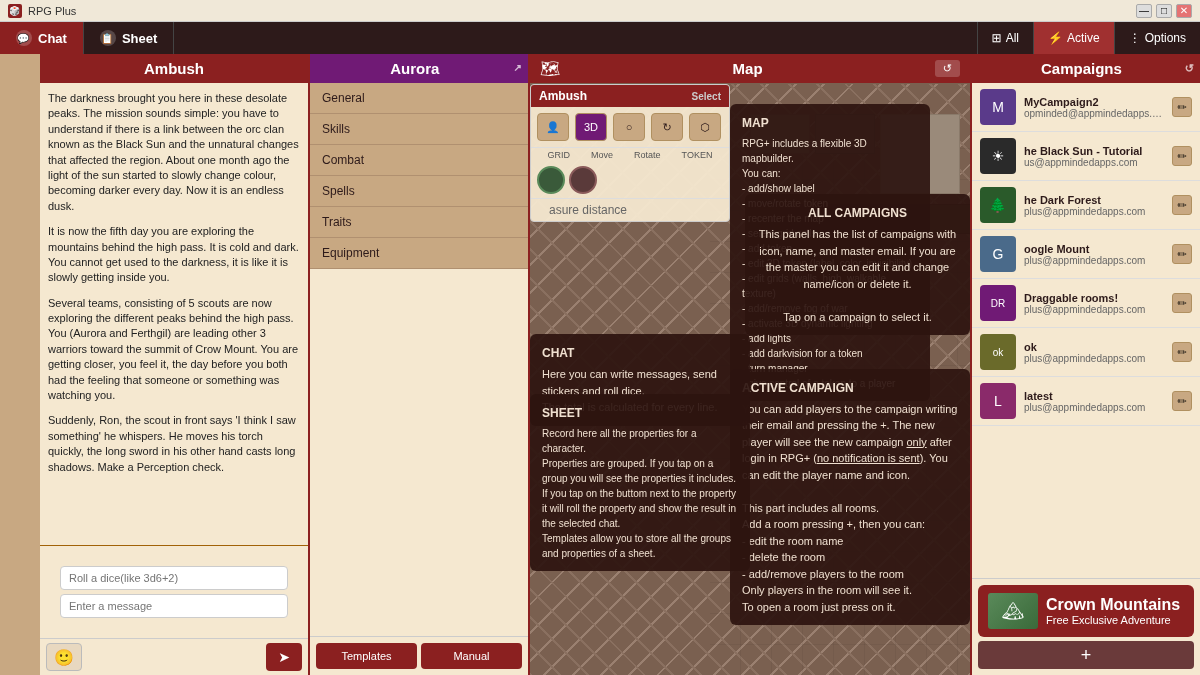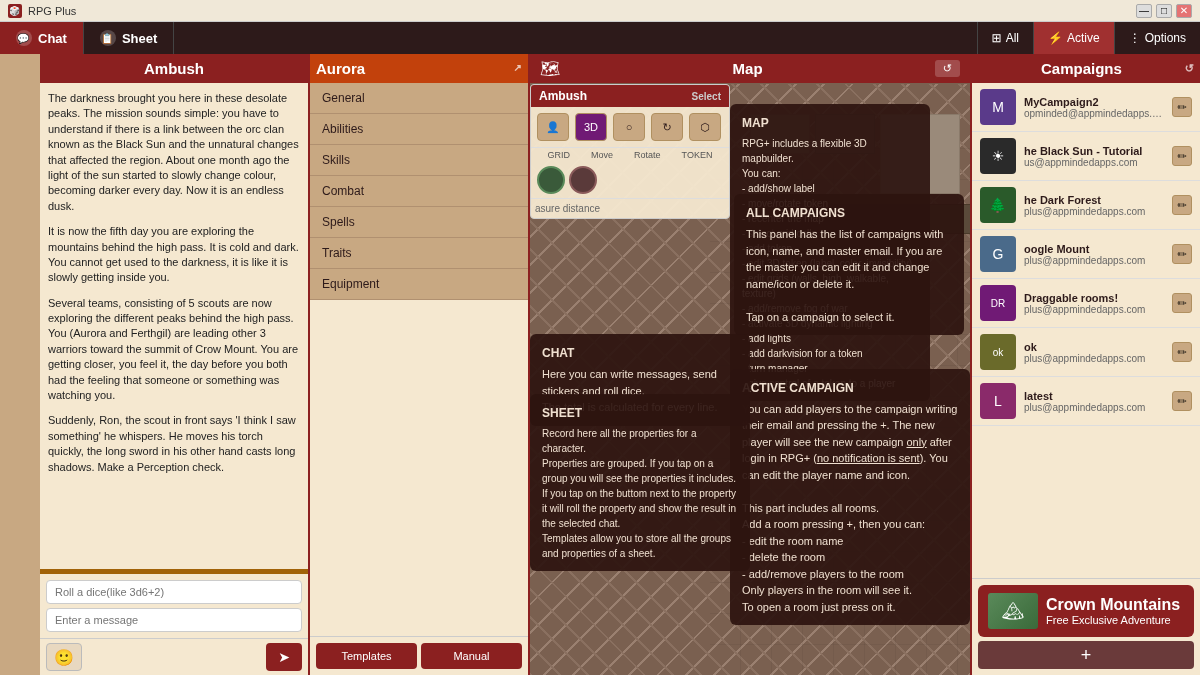--- a/index.html
+++ b/index.html
@@ -133,22 +133,22 @@
     .chat-messages {
       flex: 1;
       overflow-y: auto;
       padding: 8px;
       font-size: 11px;
       color: #222;
       line-height: 1.4;
     }
     .chat-messages p { margin-bottom: 10px; }
     .chat-input-area {
-      padding: 6px;
-      border-top: 5px solid #a16207;
+      padding: 20px;
+      border-top: 1px solid #a16207;
     }
     .chat-dice-input {
       width: 100%;
       padding: 5px 8px;
       border: 1px solid #ccc;
       border-radius: 4px;
       background: white;
       color: #999;
       font-size: 11px;
       margin-bottom: 4px;
@@ -190,22 +190,23 @@
     
     .sheet-panel {
       width: 220px;
       background: #f5e8d0;
       border-right: 2px solid #8b2020;
       display: flex;
       flex-direction: column;
       flex-shrink: 0;
     }
     .sheet-header {
-      background: #c2410c;
-      color: white;
+      background: #701a75;
+      color: white;
+      text-align: center;
       padding: 6px;
       font-size: 15px;
       font-weight: bold;
     }
     .sheet-section-btn {
       background: #c8a882;
       border: none;
       border-bottom: 1px solid #b09070;
       padding: 8px 12px;
       text-align: left;
@@ -504,21 +505,20 @@
       <div class="chat-send-btn">➤</div>
     </div>
   </div>
 
   <div class="sheet-panel">
     <div class="sheet-header">
       <span>Aurora</span>
       <span style="font-size:10px; opacity:0.7; float:right; margin-top:2px; cursor:pointer;">↗</span>
     </div>
     <button class="sheet-section-btn">General</button>
-    <button class="sheet-section-btn">Abilities</button>
     <button class="sheet-section-btn">Skills</button>
     <button class="sheet-section-btn">Combat</button>
     <button class="sheet-section-btn">Spells</button>
     <button class="sheet-section-btn">Traits</button>
     <button class="sheet-section-btn">Equipment</button>
     <div class="sheet-bottom">
       <button class="sheet-bottom-btn">Templates</button>
       <button class="sheet-bottom-btn">Manual</button>
     </div>
   </div>
@@ -563,21 +563,21 @@
         <span>GRID</span>
         <span>Move</span>
         <span>Rotate</span>
         <span>TOKEN</span>
       </div>
 
       <div style="display:flex; gap:4px; padding:4px 6px;">
         <div style="width:28px;height:28px;background:#3a5a3a;border-radius:50%;border:2px solid #5a8a5a;"></div>
         <div style="width:28px;height:28px;background:#5a3a3a;border-radius:50%;border:2px solid #8a5a5a;"></div>
       </div>
-      <div style="padding: 4px 4px; font-size:10px; color:#666; border-top:1px solid #ddd;">
+      <div style="padding: 4px 18px; font-size:12px; color:#666; border-top:1px solid #ddd;">
         <span>asure distance</span>
       </div>
     </div>
 
     <div class="overlay overlay-dark" style="top:50px; left:200px; max-width:200px; font-size:10px;">
       <div class="overlay-title">MAP</div>
       <div>RPG+ includes a flexible 3D mapbuilder.<br>You can:<br>
         - add/show label<br>
         - move/rotate token<br>
         - recenter the map<br>
@@ -587,21 +587,21 @@
         - edit grids (walls, high, walkable, texture)<br>
         - add/remove fog of war<br>
         - activate 3D dynamic lighting<br>
         - add lights<br>
         - add darkvision for a token<br>
         - turn manager<br>
         - give control of a token to a player
       </div>
     </div>
 
-    <div class="overlay overlay-dark" style="top:140px; left:204px; max-width:230px;">
+    <div class="overlay overlay-dark" style="top:140px; left:215px; max-width:230px;text-align:center;">
       <div class="overlay-title">ALL CAMPAIGNS</div>
       <div>This panel has the list of campaigns with icon, name, and master email. If you are the master you can edit it and change name/icon or delete it.<br><br>Tap on a campaign to select it.</div>
     </div>
 
     <div class="overlay overlay-dark" style="bottom:50px; left:200px; max-width:240px;">
       <div class="overlay-title">ACTIVE CAMPAIGN</div>
       <div>You can add players to the campaign writing their email and pressing the +. The new player will see the new campaign <u>only</u> after login in RPG+ (<u>no notification is sent</u>). You can edit the player name and icon.<br><br>This part includes all rooms.<br>Add a room pressing +, then you can:<br>- edit the room name<br>- delete the room<br>- add/remove players to the room<br>Only players in the room will see it.<br>To open a room just press on it.</div>
     </div>
 
     <div class="overlay overlay-dark" style="top:280px; left:0px; max-width:220px;">

